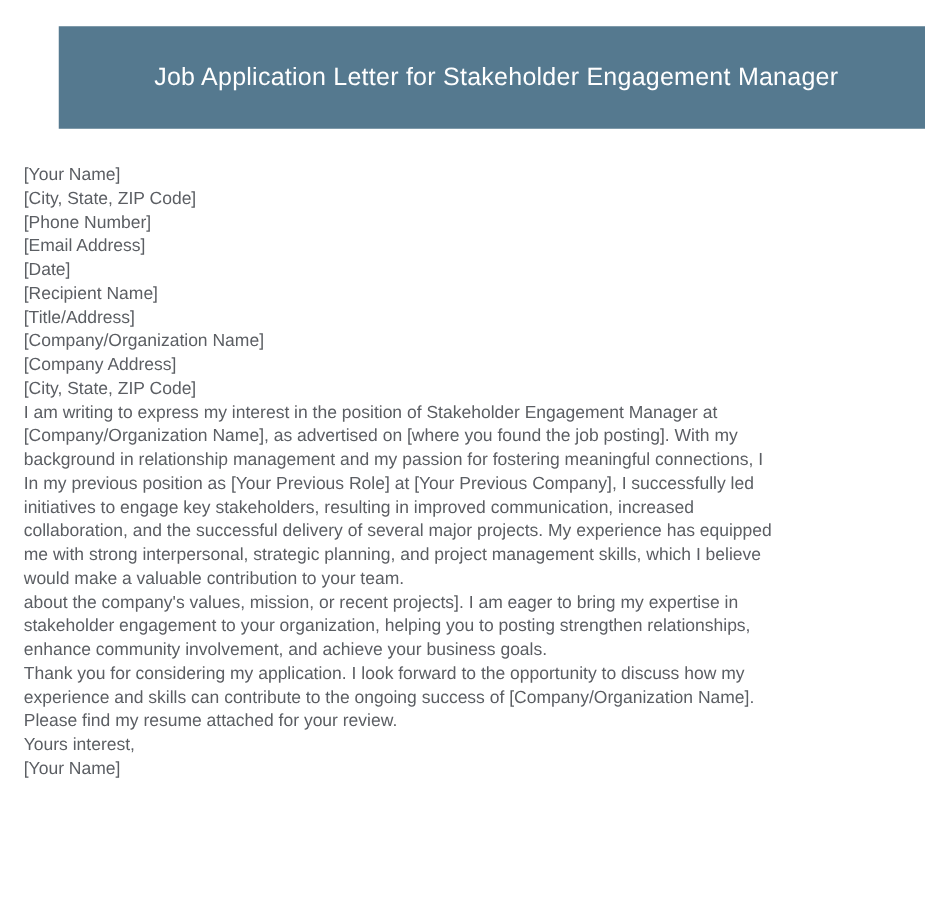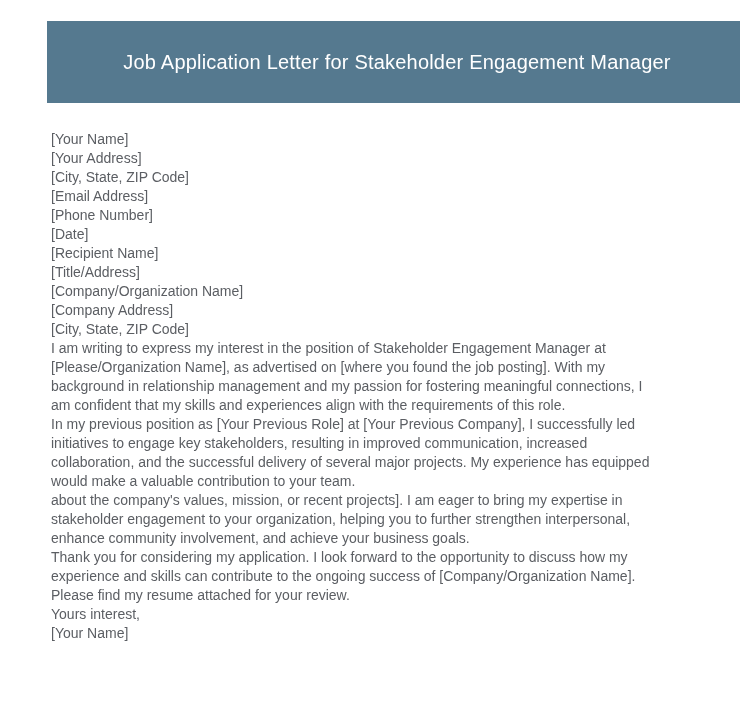--- a/index.html
+++ b/index.html
@@ -38,54 +38,52 @@
     position: absolute;
     left: 19px;
     top: 130px;
     width: 702px;
     color: var(--body-fg, #5b5e63);
     font-size: 14px;
     line-height: 19px;
   }
   .letter-line {
     white-space: pre;
-    margin-left: 32px;
   }
 </style>
 </head>
 <body>
 
 <div class="page">
 
   <div class="title-banner">
     <span class="title-text">Job Application Letter for Stakeholder Engagement Manager</span>
   </div>
 
   <div class="letter-body">
     <div class="letter-line">[Your Name]</div>
-    <div class="letter-line">[Your Address]</div>
     <div class="letter-line">[City, State, ZIP Code]</div>
+    <div class="letter-line">[Phone Number]</div>
     <div class="letter-line">[Email Address]</div>
-    <div class="letter-line">[Phone Number]</div>
     <div class="letter-line">[Date]</div>
     <div class="letter-line">[Recipient Name]</div>
     <div class="letter-line">[Title/Address]</div>
     <div class="letter-line">[Company/Organization Name]</div>
     <div class="letter-line">[Company Address]</div>
     <div class="letter-line">[City, State, ZIP Code]</div>
     <div class="letter-line">I am writing to express my interest in the position of Stakeholder Engagement Manager at</div>
-    <div class="letter-line">[Please/Organization Name], as advertised on [where you found the job posting]. With my</div>
+    <div class="letter-line">[Company/Organization Name], as advertised on [where you found the job posting]. With my</div>
     <div class="letter-line">background in relationship management and my passion for fostering meaningful connections, I</div>
-    <div class="letter-line">am confident that my skills and experiences align with the requirements of this role.</div>
     <div class="letter-line">In my previous position as [Your Previous Role] at [Your Previous Company], I successfully led</div>
     <div class="letter-line">initiatives to engage key stakeholders, resulting in improved communication, increased</div>
     <div class="letter-line">collaboration, and the successful delivery of several major projects. My experience has equipped</div>
+    <div class="letter-line">me with strong interpersonal, strategic planning, and project management skills, which I believe</div>
     <div class="letter-line">would make a valuable contribution to your team.</div>
     <div class="letter-line">about the company's values, mission, or recent projects]. I am eager to bring my expertise in</div>
-    <div class="letter-line">stakeholder engagement to your organization, helping you to further strengthen interpersonal,</div>
+    <div class="letter-line">stakeholder engagement to your organization, helping you to posting strengthen relationships,</div>
     <div class="letter-line">enhance community involvement, and achieve your business goals.</div>
     <div class="letter-line">Thank you for considering my application. I look forward to the opportunity to discuss how my</div>
     <div class="letter-line">experience and skills can contribute to the ongoing success of [Company/Organization Name].</div>
     <div class="letter-line">Please find my resume attached for your review.</div>
     <div class="letter-line">Yours interest,</div>
     <div class="letter-line">[Your Name]</div>
   </div>
 
 </div>
 

